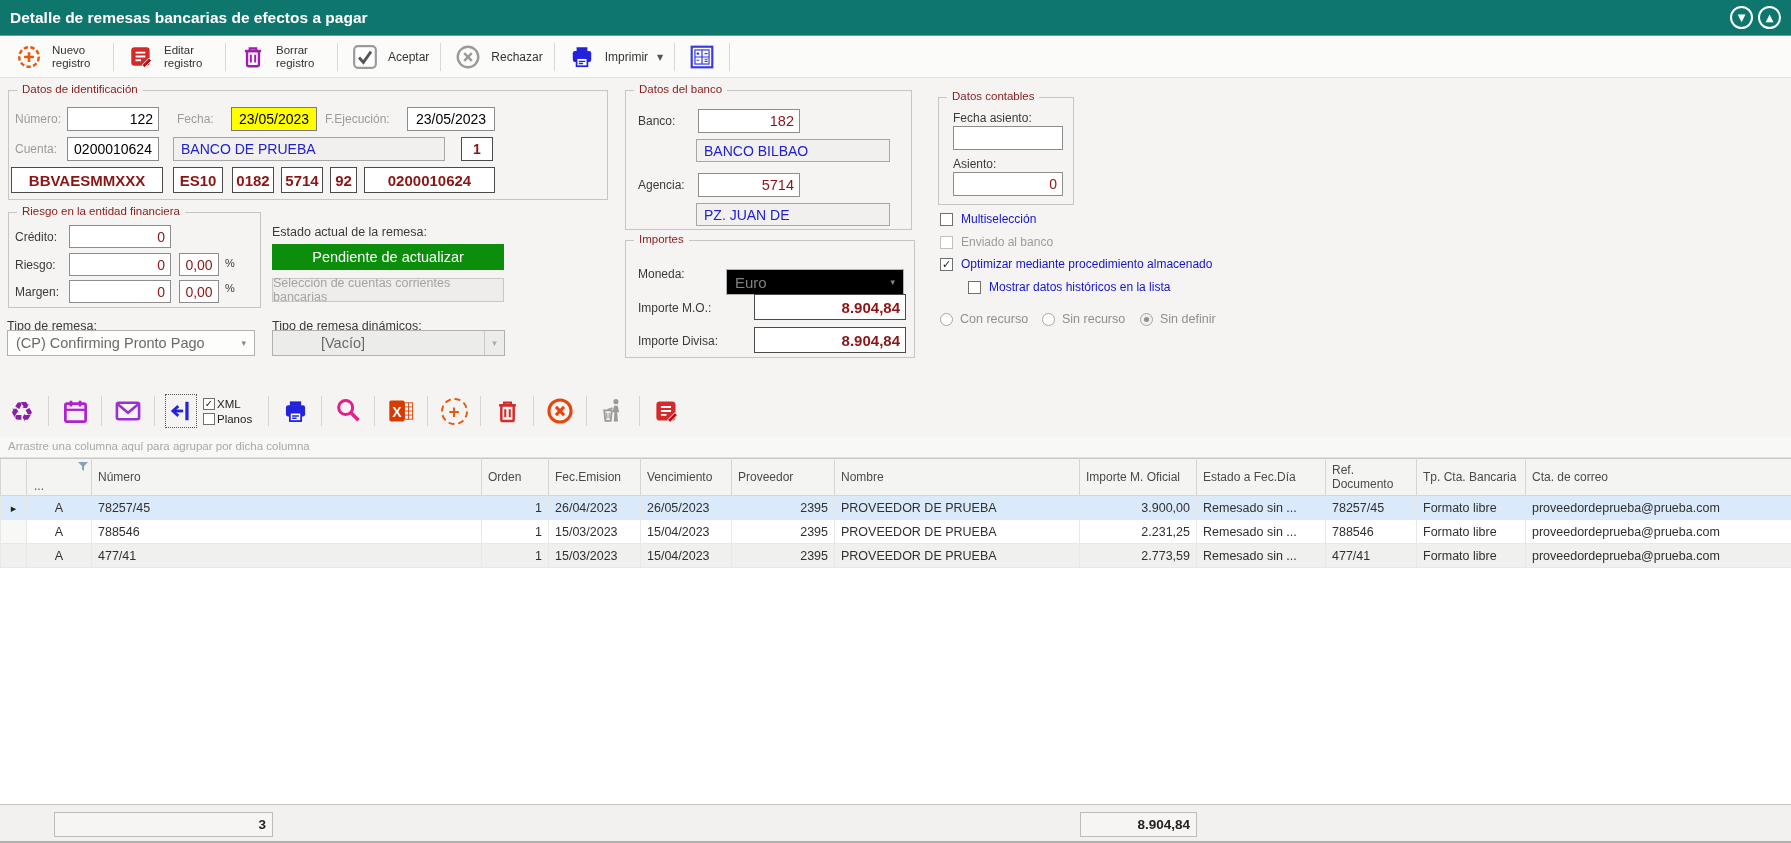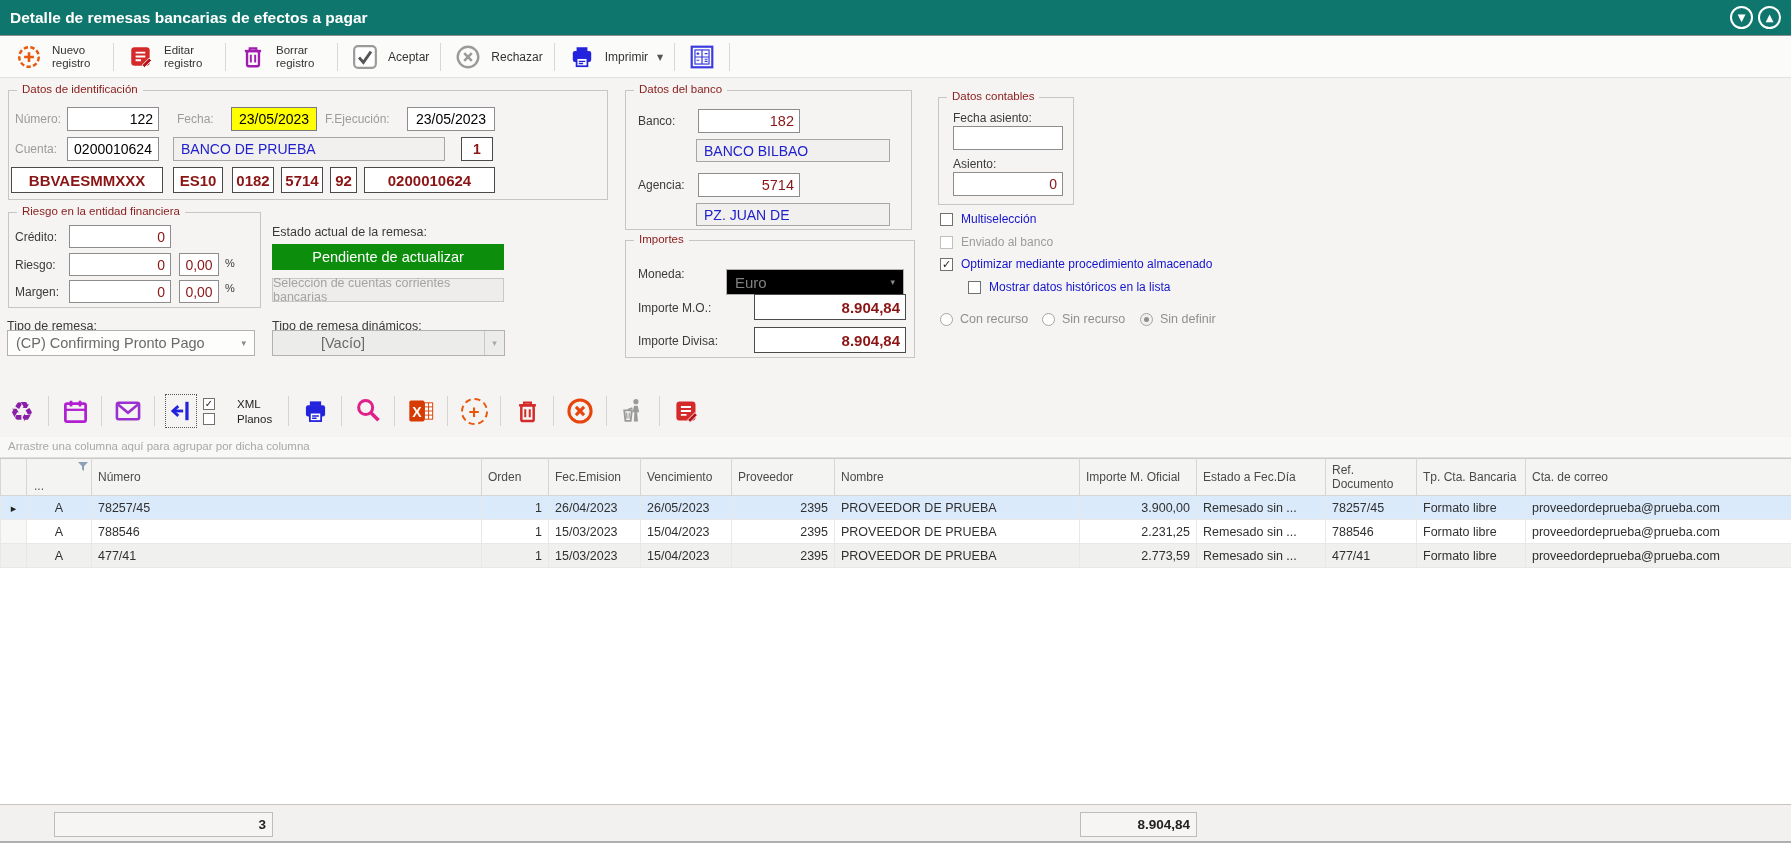--- a/index.html
+++ b/index.html
@@ -56,21 +56,21 @@
 
   
   .iconrow { position:absolute; left:6px; top:310px; height:46px; display:flex; align-items:center; }
   .ic { width:32px; height:34px; display:flex; align-items:center; justify-content:center; cursor:pointer; }
   .ic svg { display:block; }
   .isep { width:1px; height:30px; background:#d5d4d2; margin:0 10px; }
   .recycle { font-size:27px; color:#8b1fa8; font-family:"DejaVu Sans", sans-serif; line-height:1; }
   .dashplus { width:27px; height:27px; border:2.5px dashed #e8590c; border-radius:50%; display:flex; align-items:center; justify-content:center; color:#e8590c; font-size:19px; font-weight:bold; line-height:1; }
   .exit-focus { border:1px dotted #555; padding:2px; }
   .xmlblk { display:flex; flex-direction:column; gap:3px; margin:0 6px; }
-  .xmlblk .chk2 { display:flex; align-items:center; gap:22px; cursor:pointer; }
+  .xmlblk .chk2 { display:flex; align-items:center; gap:2px; cursor:pointer; }
   .xmlblk .box { width:12px; height:12px; background:#fff; border:1px solid #707070; display:flex; align-items:center; justify-content:center; font-size:10px; color:#222; font-family:"DejaVu Sans", sans-serif; }
   .xmlblk .box.checked::after { content:"✓"; }
   .xmlblk .txt { font-size:11.5px; color:#222; }
 
   
   .grouphint { position:absolute; left:0; top:437px; width:1791px; height:21px; background:#f8f8f6; border-bottom:1px solid #e0e0de; }
   .grouphint span { position:absolute; left:8px; top:3px; font-size:11.5px; color:#a8a8a8; }
   table.grid { position:absolute; left:0; top:458px; width:1791px; border-collapse:collapse; table-layout:fixed; }
   table.grid th { height:37px; background:#f4f4f2; border:1px solid #d7d6d4; border-top:1px solid #c9c8c6; color:#4a4a4a; font-weight:normal; font-size:12px; text-align:left; padding:2px 6px; vertical-align:middle; line-height:1.2; }
   table.grid td { height:24px; border:1px solid #e8e8e6; font-size:12.5px; color:#303030; padding:1px 6px; white-space:nowrap; overflow:hidden; }

